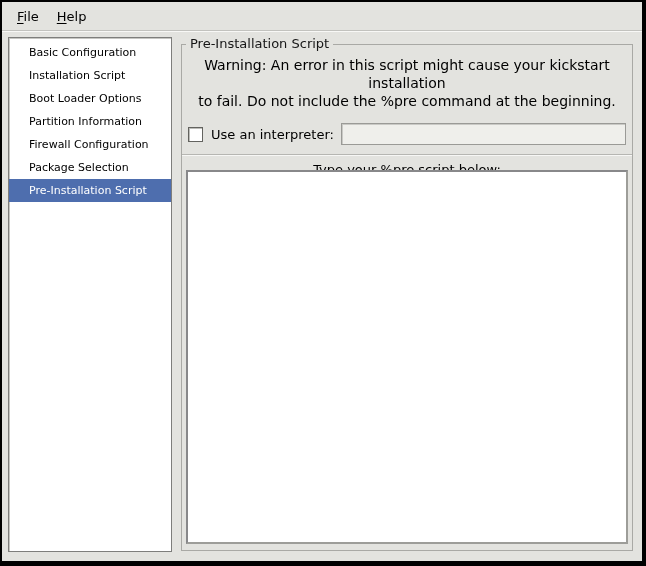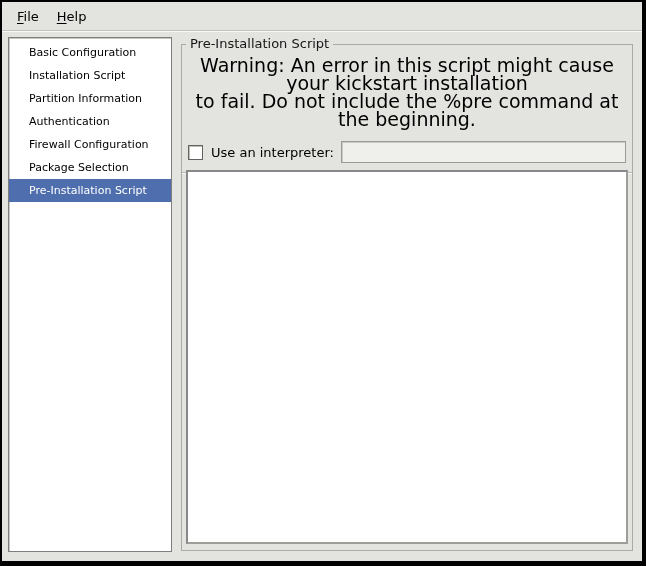--- a/index.html
+++ b/index.html
@@ -44,21 +44,21 @@
     position:absolute; left:179px; top:42px; right:9px; bottom:10px;
     border:1px solid #a9a9a5;
   }
   .frame-legend {
     position:absolute; top:-9px; left:4px;
     background:#e3e3df; padding:0 4px;
     font-size:13px; color:#161616;
   }
   .warning {
     text-align:center; margin-top:11px;
-    font-size:19px; line-height:18px;
+    font-size:14px; line-height:18px;
   }
   .interp-row {
     display:flex; align-items:center;
     margin:13px 6px 0 6px;
     border-radius:10px;
   }
   .checkbox {
     width:13px; height:13px; flex:0 0 13px;
     background:#fff; border:1px solid #63635f;
     box-shadow:inset 1px 1px 0 #bdbdb9;
@@ -96,22 +96,22 @@
 
   <div class="menubar">
     <span class="menu-item"><span class="accel">F</span><span>ile</span></span>
     <span class="menu-item"><span class="accel">H</span><span>elp</span></span>
   </div>
   <div class="menubar-sep"></div>
 
   <div class="sidebar">
     <div class="side-row">Basic Configuration</div>
     <div class="side-row">Installation Script</div>
+    <div class="side-row">Boot Loader Options</div>
     <div class="side-row">Partition Information</div>
-    <div class="side-row">Authentication</div>
     <div class="side-row">Firewall Configuration</div>
     <div class="side-row">Package Selection</div>
     <div class="side-row selected">Pre-Installation Script</div>
   </div>
 
   <div class="frame">
     <span class="frame-legend">Pre-Installation Script</span>
 
     <div class="warning">
       <div>Warning: An error in this script might cause your kickstart installation</div>

